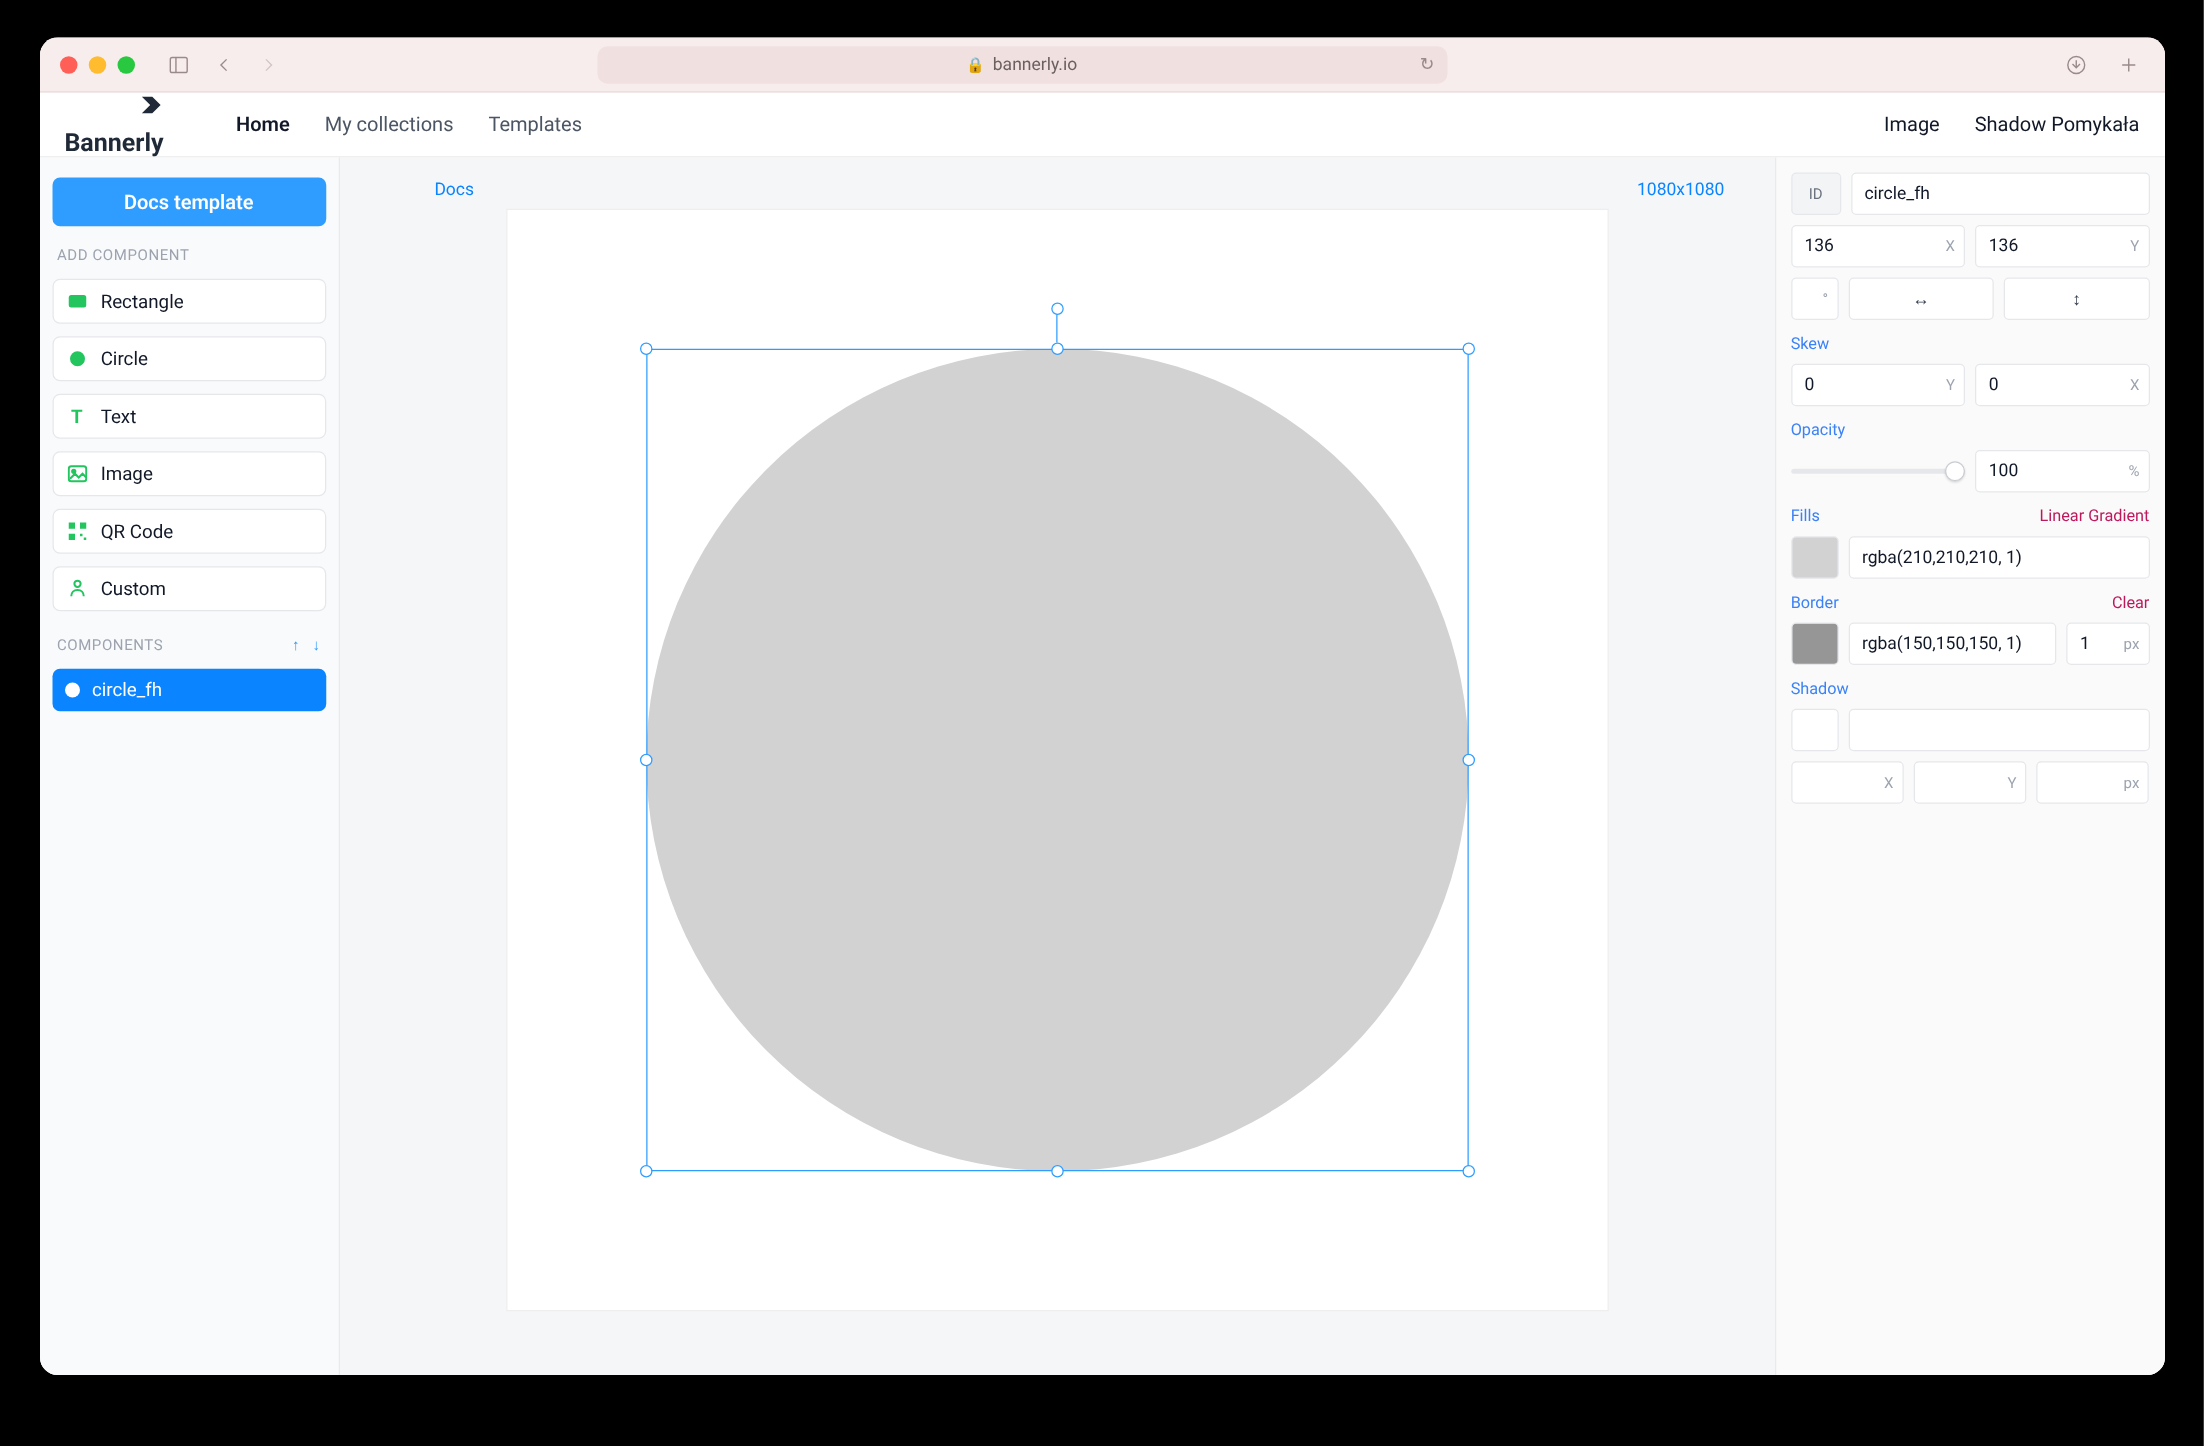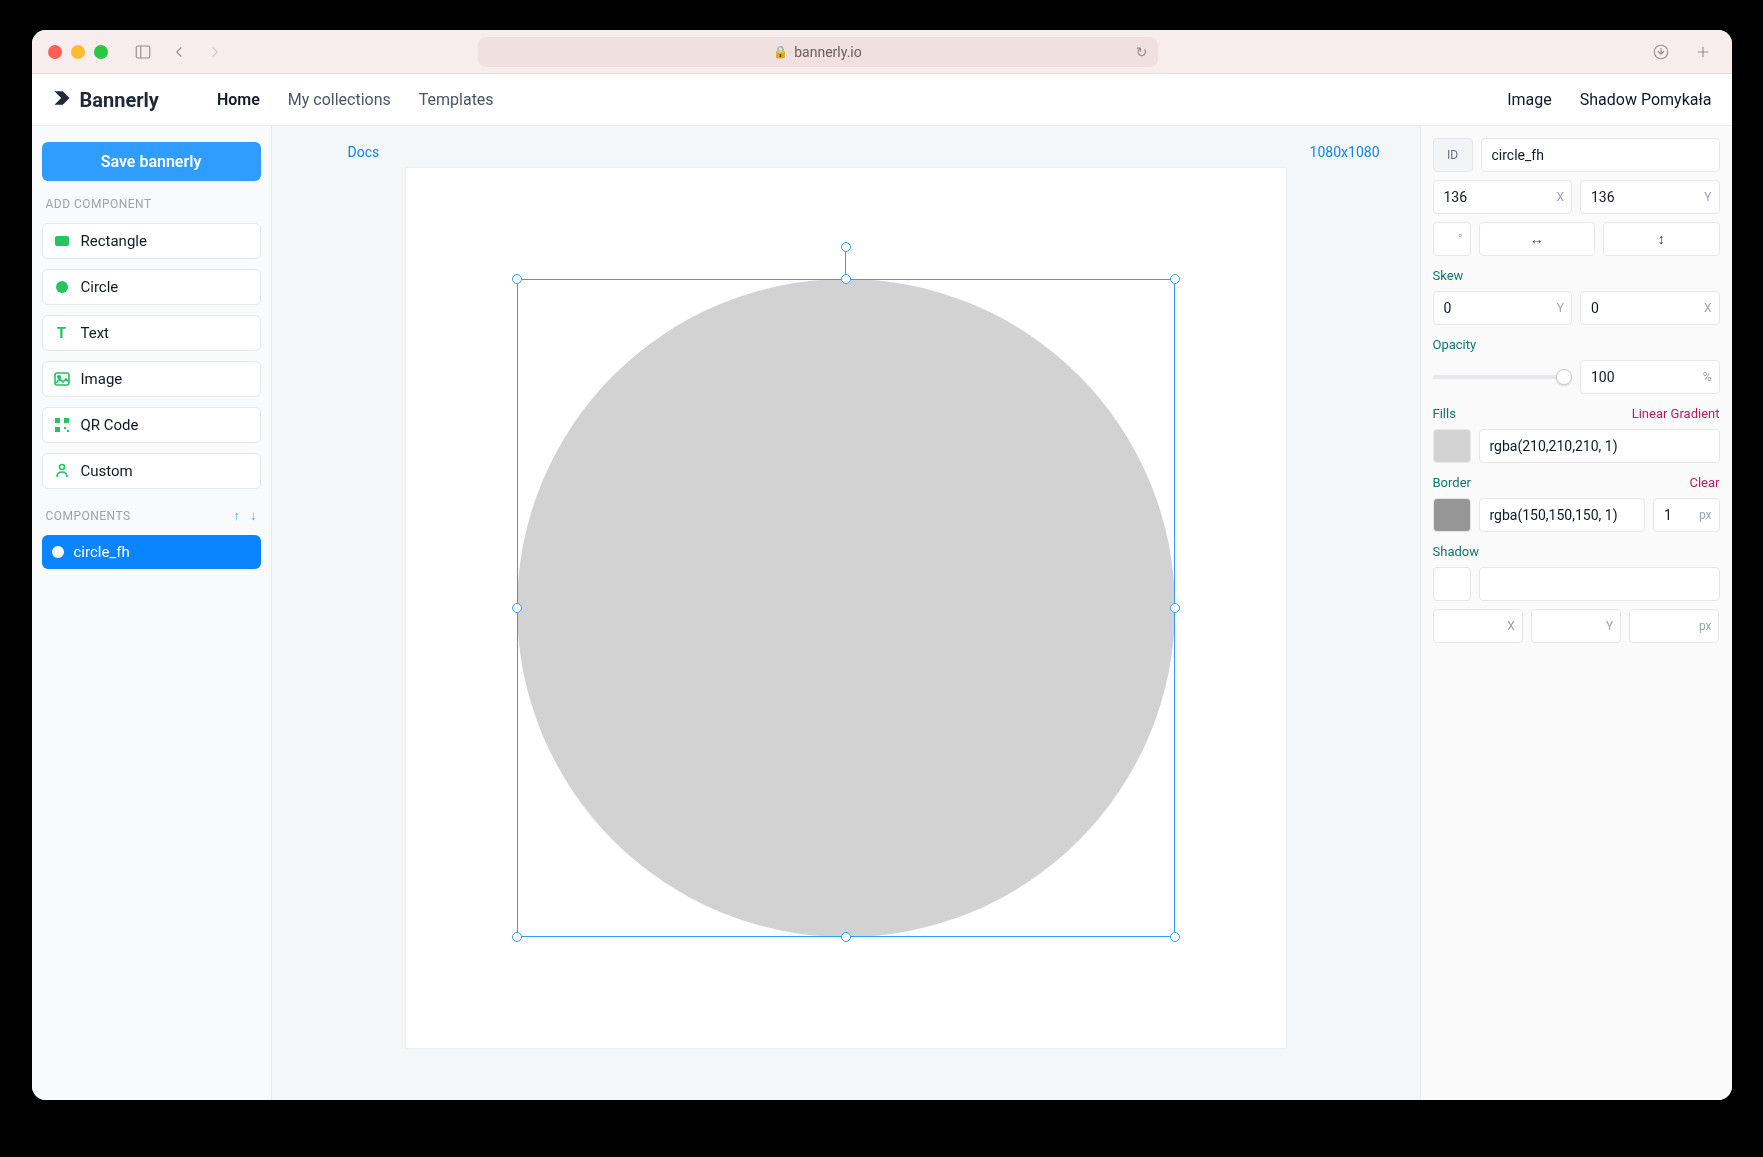--- a/index.html
+++ b/index.html
@@ -27,21 +27,21 @@
   }
   .urlbar .lock{font-size:12px;}
   .urlbar .reload{position:absolute; right:10px; color:#9a8a8a;}
   .tb-right { margin-left:auto; display:flex; gap:16px; }
 
   
   .app-header {
     height:52px; border-bottom:1px solid #eaeaea; display:flex; align-items:center;
     padding: 0 20px; gap:30px; font-size:16px;
   }
-  .brand { display:flex; align-items:flex-start; gap:8px; font-weight:700; font-size:20px; color:#1f2937;}
+  .brand { display:flex; align-items:flex-end; gap:8px; font-weight:700; font-size:20px; color:#1f2937;flex-direction:column;}
   .brand-logo { width:20px; height:20px; }
   .nav { display:flex; gap:28px; color:#4b5563; margin-left:28px;}
   .nav a { color:#4b5563; text-decoration:none; cursor:pointer;}
   .nav a.active{ color:#111827; font-weight:600;}
   .header-right { margin-left:auto; display:flex; gap:28px; color:#111827;}
 
   
   .app-body { flex:1; display:flex; min-height:0;}
   .sidebar { width:240px; border-right:1px solid #eaeaea; background:#f9fafb; padding:16px 10px; display:flex; flex-direction:column; gap:10px;}
   .save-btn { background:#2f9dff; color:#fff; border:none; border-radius:6px; padding:10px 0; font-size:16px; font-weight:600; cursor:pointer;}
@@ -85,21 +85,21 @@
   .row { display:flex; gap:8px; }
   .field { position:relative; flex:1; }
   .input {
     width:100%; height:34px; border:1px solid #e5e7eb; border-radius:4px; padding:0 26px 0 10px;
     font-size:14px; color:#111827; background:#fff;
   }
   .input.small{ padding-right:10px;}
   .suffix { position:absolute; right:8px; top:50%; transform:translateY(-50%); color:#9ca3af; font-size:12px;}
   .idlabel { width:40px; height:34px; border:1px solid #e5e7eb; border-radius:4px; background:#f3f4f6; display:flex;align-items:center;justify-content:center; font-size:12px; color:#6b7280;}
   .iconbtn { width:50%; height:34px; border:1px solid #e5e7eb; border-radius:4px; background:#fff; display:flex; align-items:center; justify-content:center; cursor:pointer;}
-  .section-label { font-size:13px; color:#0f766e; padding-top:4px;}
+  .section-label { font-size:13px; color:#3b82f6; padding-top:4px;}
   .section-row{ display:flex; justify-content:space-between; align-items:baseline;}
   .link{ color:#be185d; font-size:13px; cursor:pointer;}
   .swatch{ width:38px; height:34px; border:1px solid #e5e7eb; border-radius:4px;}
   .slider-row{ display:flex; align-items:center; gap:8px;}
   .slider{
     flex:1; height:4px; appearance:none; background:#e5e7eb; border-radius:2px;
   }
   .slider::-webkit-slider-thumb{ appearance:none; width:16px; height:16px; border-radius:50%; background:#fff; border:1px solid #c9ccd1; box-shadow:0 1px 2px rgba(0,0,0,.15);}
   .opbox{ width:64px; }
 
@@ -170,21 +170,21 @@
     </div>
     <div class="header-right">
       <a>Image</a>
       <a>Shadow Pomykała</a>
     </div>
   </div>
 
   <div class="app-body">
 
     <div class="sidebar">
-      <button class="save-btn">Save bannerly</button>
+      <button class="save-btn">Docs template</button>
 
       <div class="side-label">ADD COMPONENT</div>
 
       <div class="comp-btn">
         <span class="ic">
             <svg width="16" height="16">
               <rect x="1" y="3" width="14" height="10" rx="2" fill="#22c55e"></rect>
             </svg>
           </span>
         <span>Rectangle</span>

